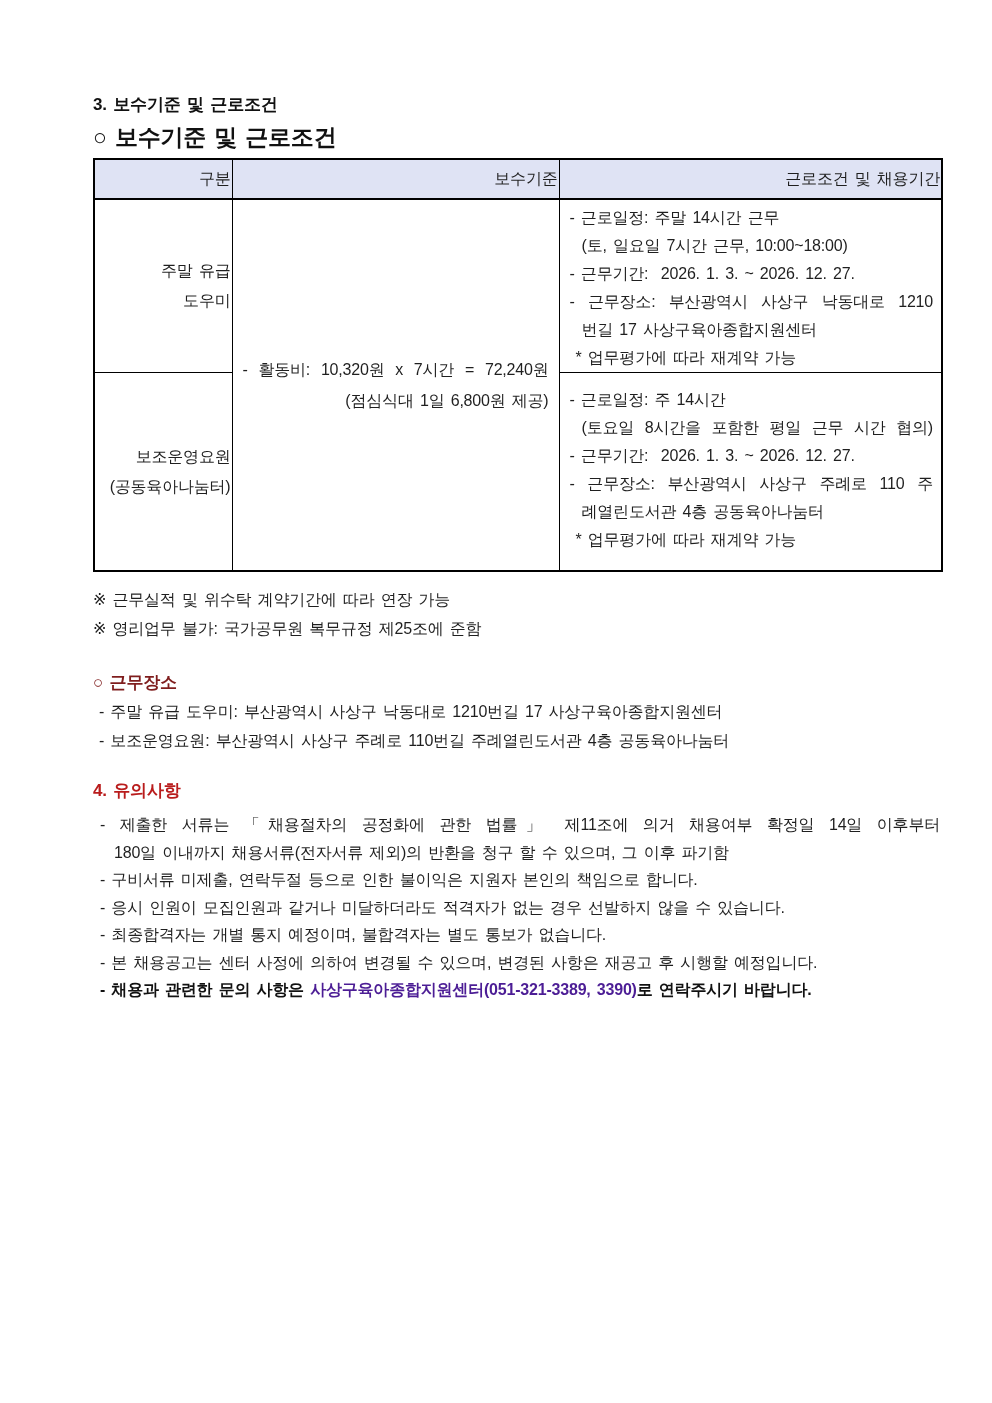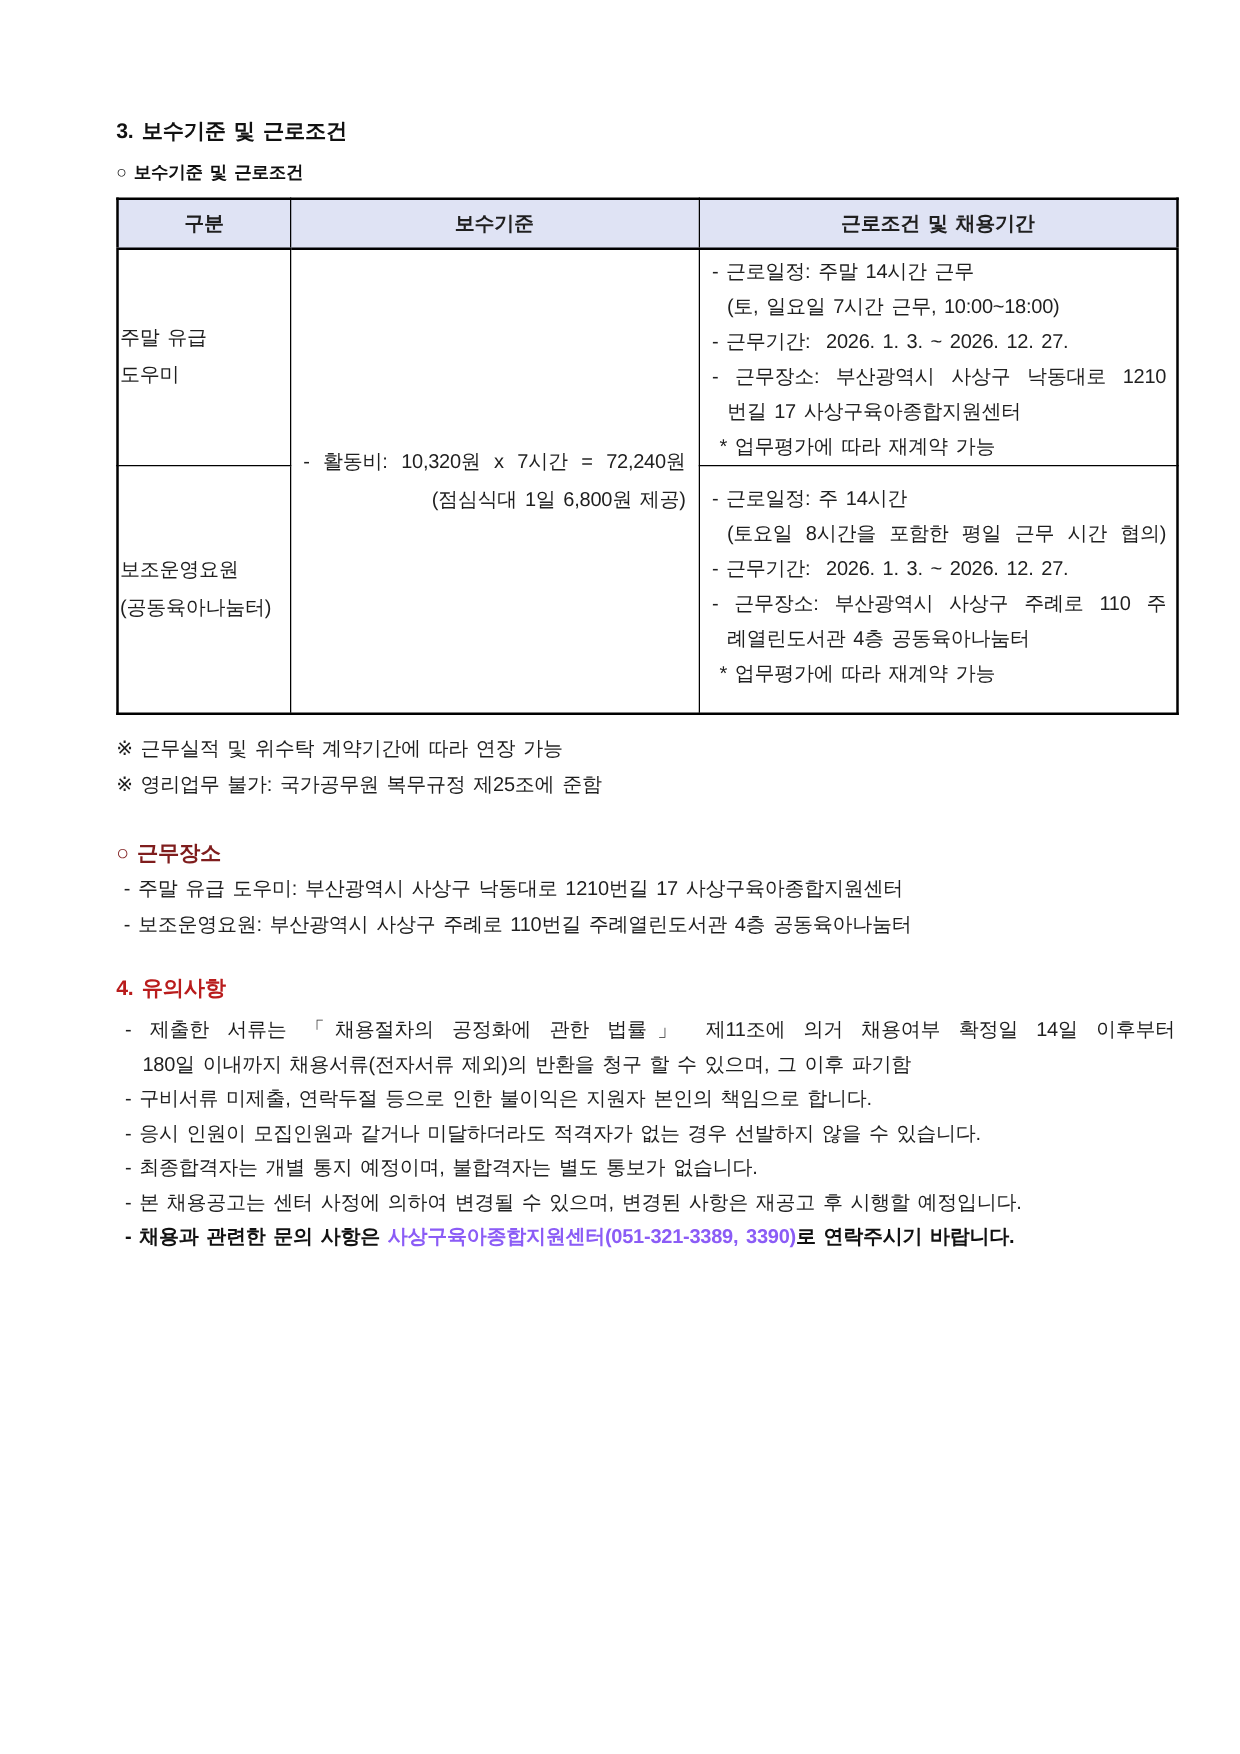--- a/index.html
+++ b/index.html
@@ -10,44 +10,44 @@
     box-sizing:border-box;
     padding:92px 51px 0 93px;
     font-family:"Liberation Sans","DejaVu Sans",sans-serif;
     font-size:16px;
     color:#1f1f1f;
     letter-spacing:-0.2px;
     word-spacing:2px;
     overflow:hidden;
   }
   .h-title{font-size:17px;font-weight:bold;color:#111;line-height:26px;}
-  .h-sub{font-size:14px;font-weight:bold;color:#111;line-height:26px;margin-top:6px;}
+  .h-sub{font-size:23px;font-weight:bold;color:#111;line-height:26px;margin-top:6px;}
 
   table.pay-table{
     border-collapse:collapse;
     width:848px;
     margin-top:8px;
     border:2px solid #000;
     table-layout:fixed;
   }
   .pay-table col.c1{width:138px;}
   .pay-table col.c2{width:327px;}
   .pay-table col.c3{width:383px;}
   .pay-table th,.pay-table td{border:1px solid #000;}
   .pay-table thead th{
     background:#dfe3f4;
-    font-weight:bold;
+    font-weight:normal;
     font-size:16px;
     height:36px;
-    text-align:center;
+    text-align:right;
     vertical-align:middle;
     border-bottom:2px solid #000;
   }
   .cat{
-    text-align:left;vertical-align:middle;
+    text-align:right;vertical-align:middle;
     line-height:30px;font-size:16px;
   }
   tr.r1 td{height:158px;}
   tr.r2 td{height:184px;}
   .pay{
     vertical-align:middle;
     text-align:right;
     padding:0 10px 0 10px;
     line-height:31px;
   }
@@ -68,21 +68,21 @@
   .wp-title{font-size:17px;font-weight:bold;color:#7f1d1d;line-height:28px;}
   .wp-item{line-height:29px;padding-left:6px;white-space:pre-wrap;}
 
   .s4{margin-top:22px;}
   .s4-title{font-size:17px;font-weight:bold;color:#b91c1c;line-height:28px;}
   .s4-items{margin-top:6px;}
   .item{line-height:27.5px;padding-left:7px;white-space:pre-wrap;}
   .item-cont{padding-left:21px;}
   .item.jl{width:840px;}
   .contact{font-weight:bold;color:#111;}
-  .blue{color:#8b5cf6;}
+  .blue{color:#4c1d95;}
 </style>
 </head>
 <body>
 
 <div class="page">
 
   <div class="h-title">3. 보수기준 및 근로조건</div>
   <div class="h-sub">○ 보수기준 및 근로조건</div>
 
   <table class="pay-table">

